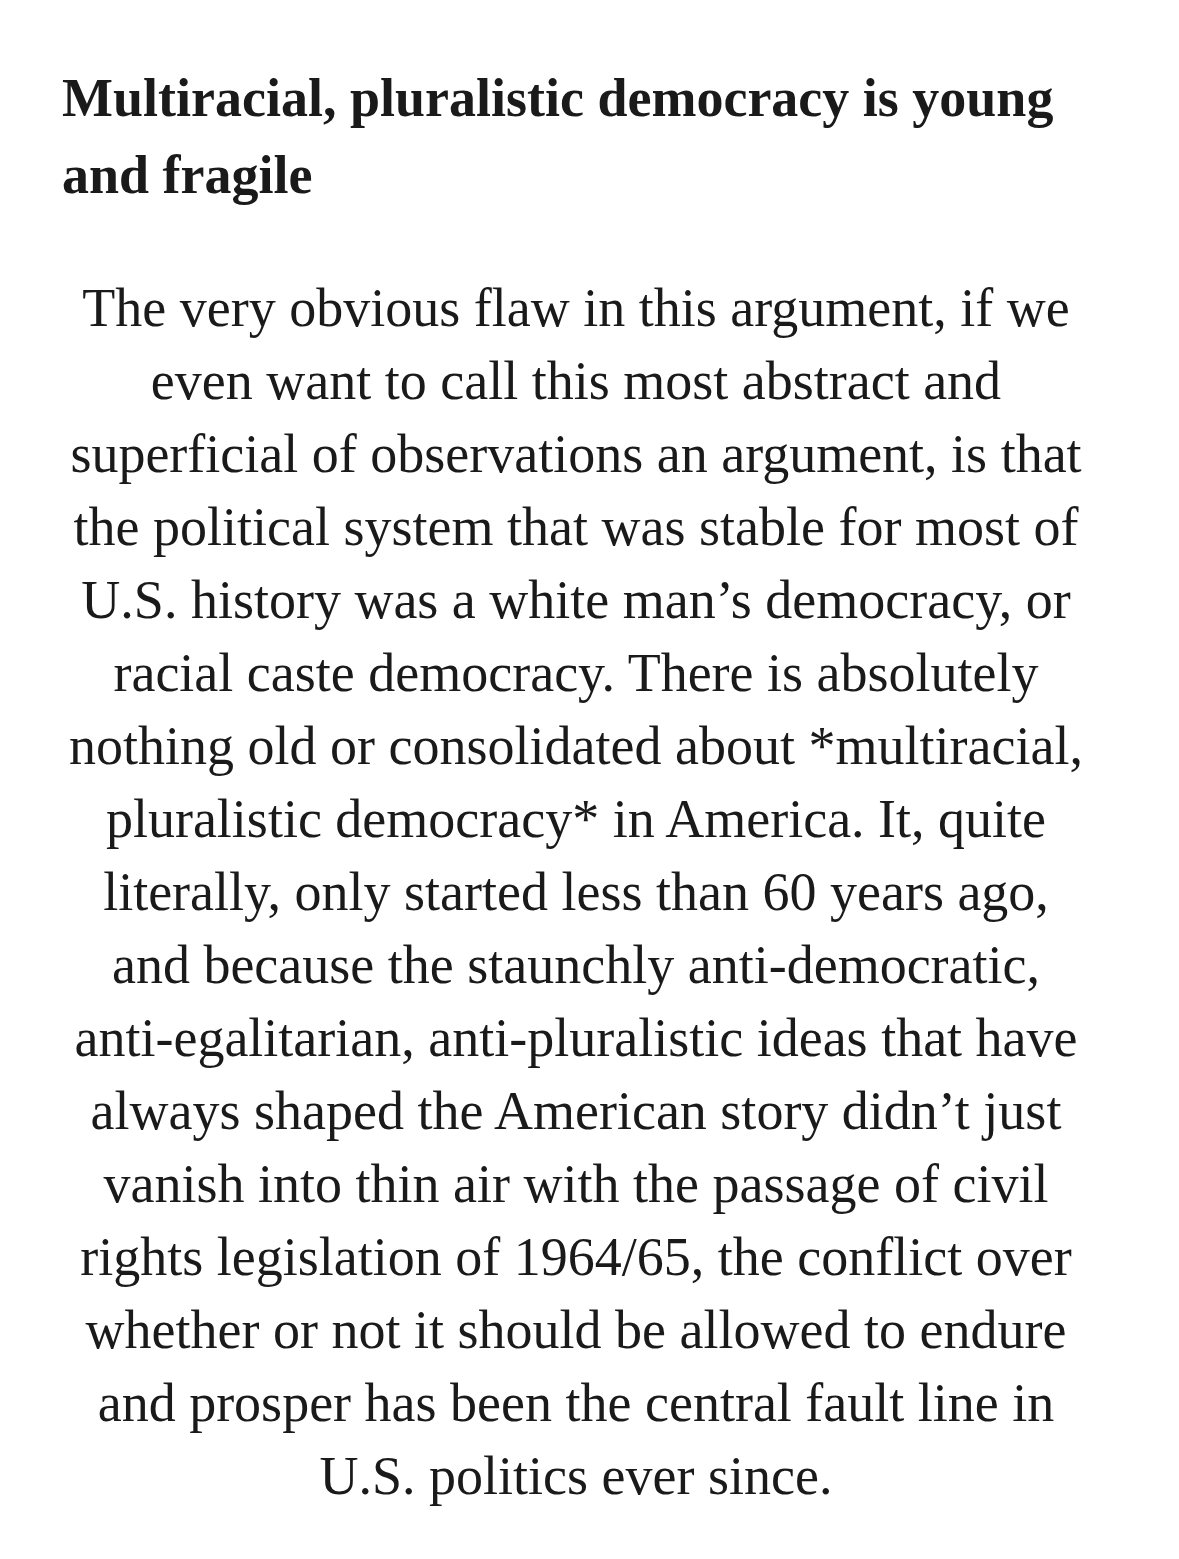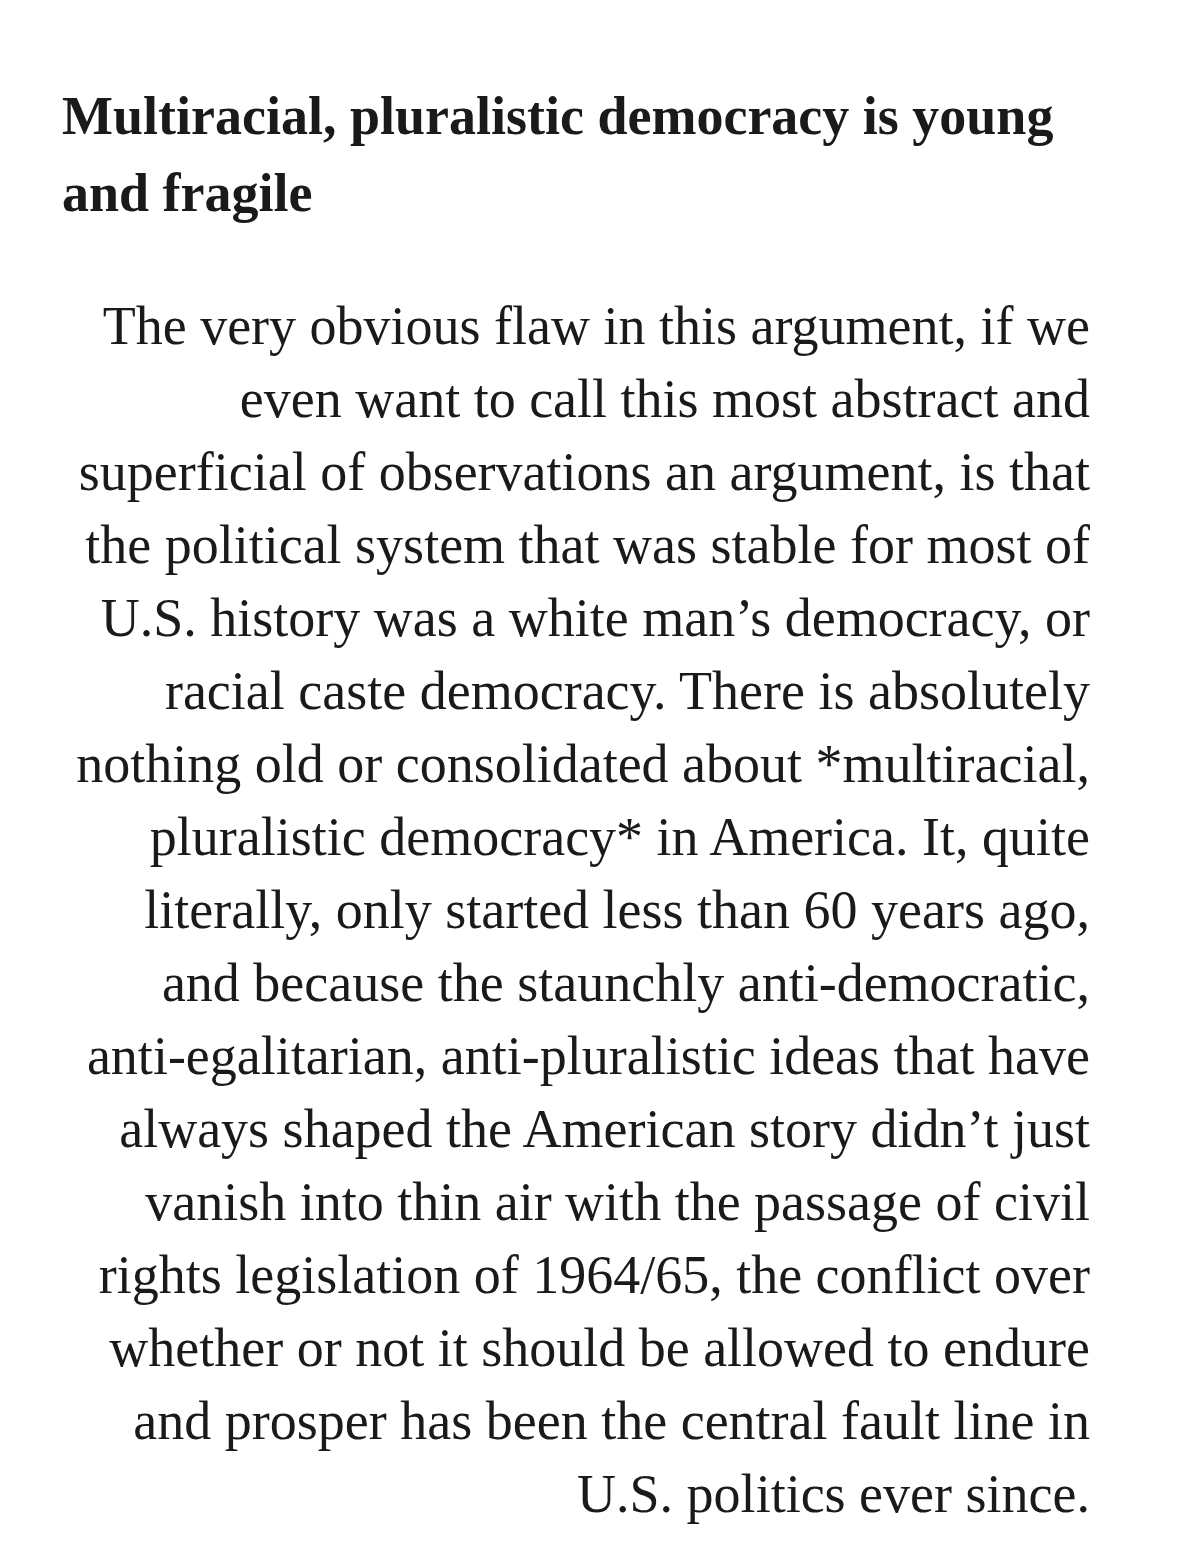--- a/index.html
+++ b/index.html
@@ -9,38 +9,38 @@
   body {
     width: 1179px;
     height: 1559px;
     background: #ffffff;
     color: #1a1a1a;
     font-family: "Liberation Serif", serif;
     overflow: hidden;
     -webkit-font-smoothing: antialiased;
   }
   .article {
-    padding: 78px 62px 0 62px;
+    padding: 60px 62px 0 62px;
     box-sizing: border-box;
   }
   .heading {
     font-size: 54px;
     line-height: 77px;
     font-weight: 700;
     margin: 0;
     max-width: 1028px;
     letter-spacing: 0;
   }
   .paragraph {
     font-size: 54px;
     line-height: 73px;
     font-weight: 400;
     margin: 58px 0 0 0;
     max-width: 1028px;
-    text-align: right;
+    text-align: center;
     hyphens: none;
   }
 </style>
 </head>
 <body>
 
 <main class="article">
   <h1 class="heading">Multiracial, pluralistic democracy is young and fragile</h1>
   <p class="paragraph">The very obvious flaw in this argument, if we even want to call this most abstract and superficial of observations an argument, is that the political system that was stable for most of U.S. history was a white man’s democracy, or racial caste democracy. There is absolutely nothing old or consolidated about *multiracial, pluralistic democracy* in America. It, quite literally, only started less than 60 years ago, and because the staunchly anti-democratic, anti-egalitarian, anti-pluralistic ideas that have always shaped the American story didn’t just vanish into thin air with the passage of civil rights legislation of 1964/65, the conflict over whether or not it should be allowed to endure and prosper has been the central fault line in U.S. politics ever since.</p>
 </main>

